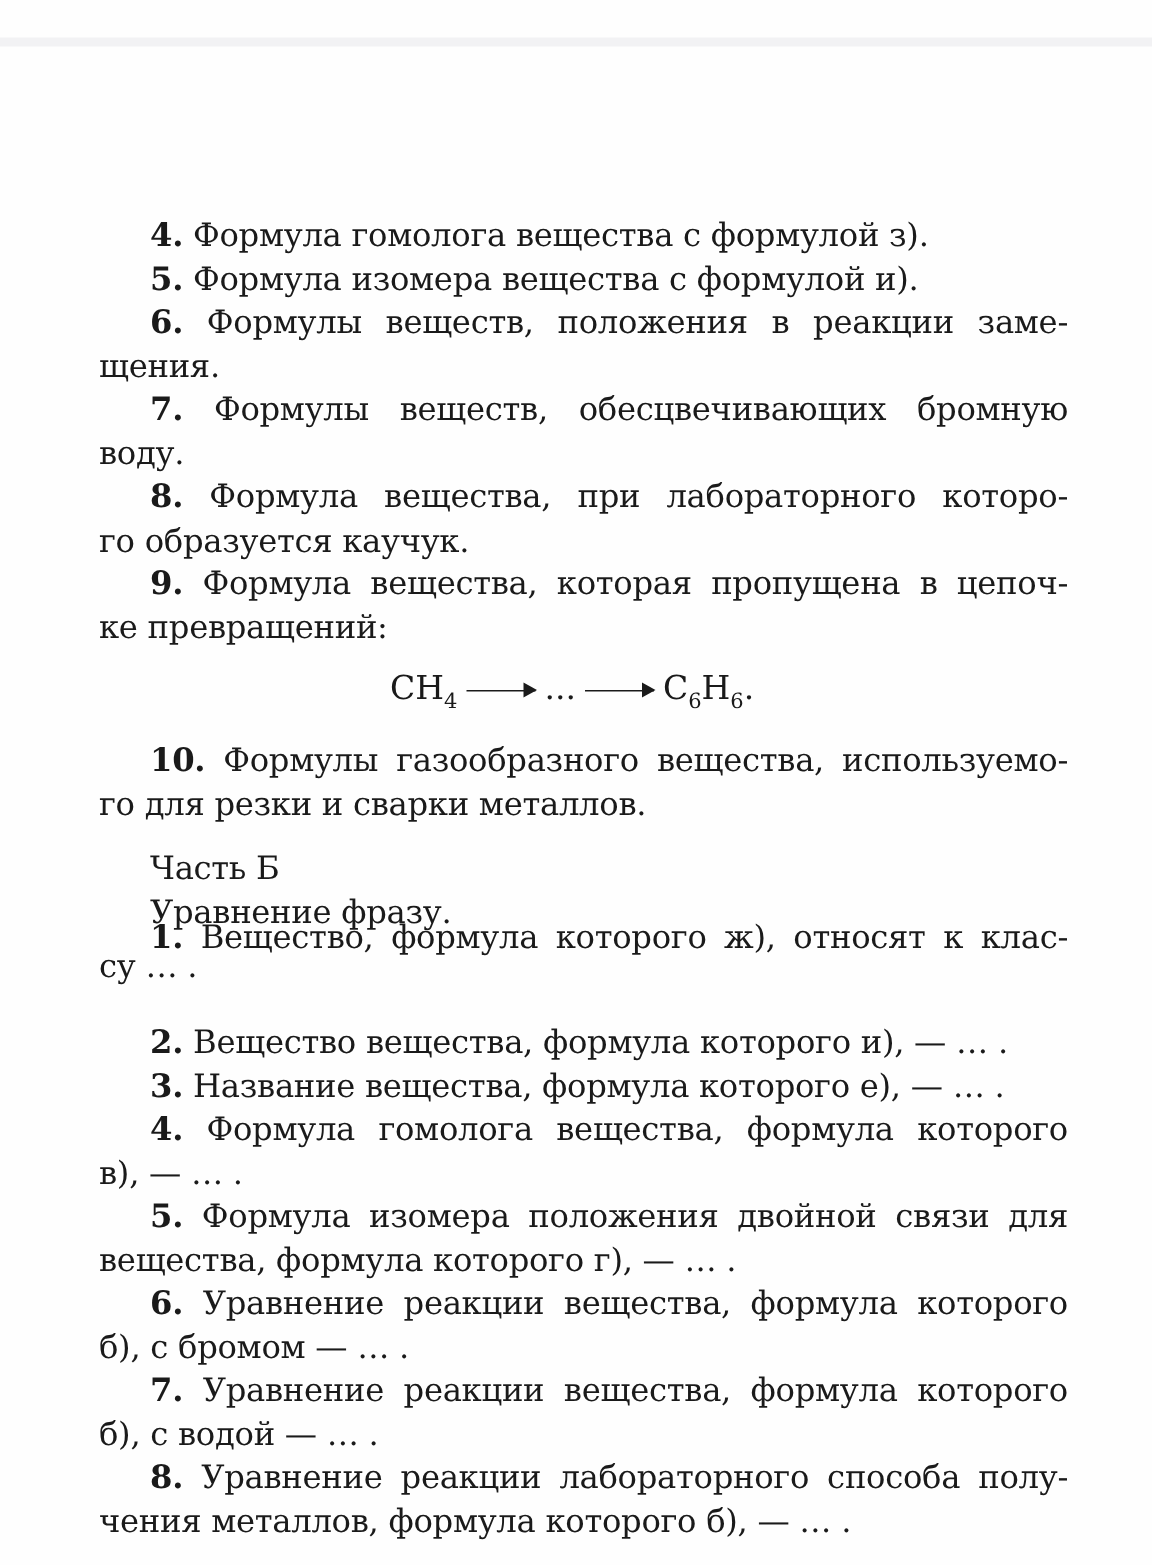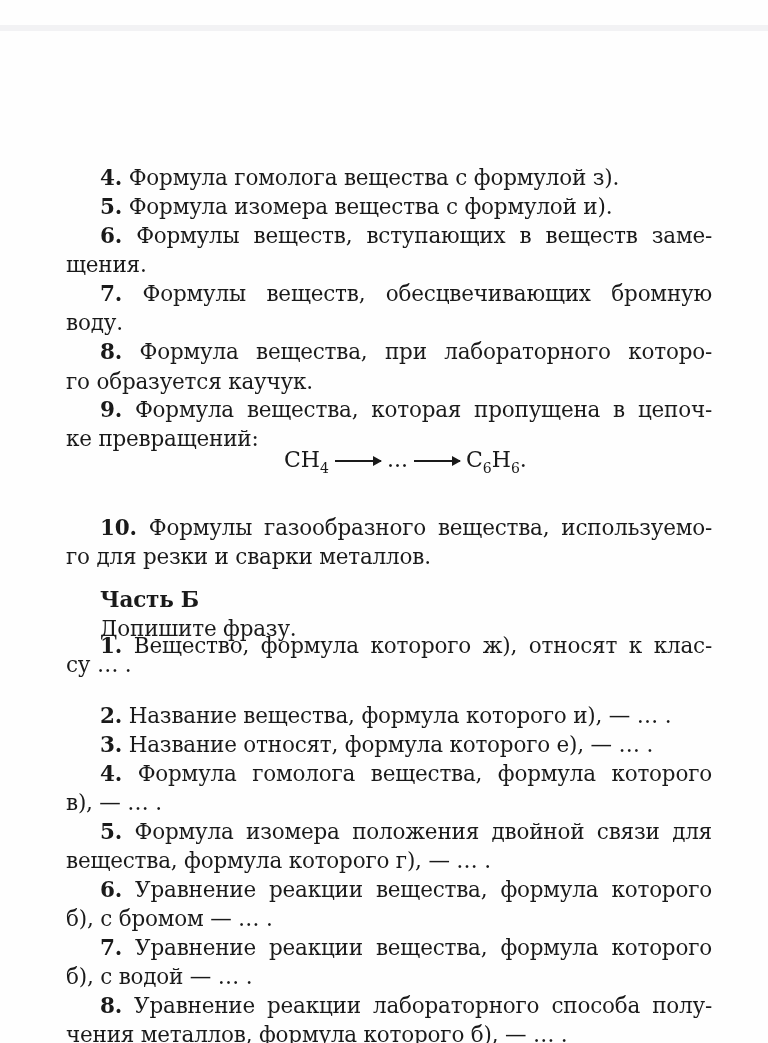--- a/index.html
+++ b/index.html
@@ -1,66 +1,66 @@
 <!DOCTYPE html>
 <html><head>
 <meta charset="utf-8">
 <style>
   html, body { margin: 0; padding: 0; background: #fefefe; }
   body { width: 768px; height: 1043px; position: relative; overflow: hidden;
          font-family: "DejaVu Serif", "Liberation Serif", serif; color: #1a1a1a; }
   .topbar { position: absolute; left: 0; top: 25px; width: 768px; height: 6px; background: #f2f2f4; }
   .page { position: absolute; left: 66px; top: 143px; width: 646px; }
-  .line { position: absolute; left: 0; font-size: 21.5px; line-height: 29px; white-space: nowrap; letter-spacing: -0.2px; margin-top: 20px; }
+  .line { position: absolute; left: 0; font-size: 21.5px; line-height: 29px; white-space: nowrap; letter-spacing: -0.2px; }
   .ind { left: 34px; }
   .justi { width: 612px; text-align: justify; text-align-last: justify; }
   .num { font-weight: bold; }
-  .formula { position: absolute; left: 194px; font-size: 22px; line-height: 30px; white-space: nowrap; margin-left: 24px; }
+  .formula { position: absolute; left: 194px; font-size: 22px; line-height: 30px; white-space: nowrap; }
   .formula sub { font-size: 14px; vertical-align: -6px; }
   .arrow { display: inline-block; width: 46px; height: 1.5px; background: #1a1a1a; position: relative; vertical-align: middle; margin: 0 6px; }
   .arrow::after { content: ""; position: absolute; right: -1px; top: -4.5px; border-left: 9px solid #1a1a1a; border-top: 5px solid transparent; border-bottom: 5px solid transparent; }
-  .heading { font-weight: bold; }
+  .heading { font-weight: normal; }
 </style>
 </head>
 <body>
 
 <div class="topbar"></div>
 
 <div class="page">
 
   <div class="line ind" style="top:0px"><span class="num">4.</span> <span>Формула гомолога вещества с формулой з).</span></div>
   <div class="line ind" style="top:29px"><span class="num">5.</span> <span>Формула изомера вещества с формулой и).</span></div>
 
-  <div class="line ind justi" style="top:58px"><span class="num">6.</span> <span>Формулы веществ, вступающих в веществ заме-</span></div>
+  <div class="line ind justi" style="top:58px"><span class="num">6.</span> <span>Формулы веществ, положения в реакции заме-</span></div>
   <div class="line" style="top:87px">щения.</div>
 
   <div class="line ind justi" style="top:116px"><span class="num">7.</span> <span>Формулы веществ, обесцвечивающих бромную</span></div>
   <div class="line" style="top:145px">воду.</div>
 
   <div class="line ind justi" style="top:174px"><span class="num">8.</span> <span>Формула вещества, при лабораторного которо-</span></div>
   <div class="line" style="top:204px">го образуется каучук.</div>
 
   <div class="line ind justi" style="top:232px"><span class="num">9.</span> <span>Формула вещества, которая пропущена в цепоч-</span></div>
   <div class="line" style="top:261px">ке превращений:</div>
 
   <div class="formula" style="top:302px">
     <span>CH</span><sub>4</sub><span class="arrow"></span><span>...</span><span class="arrow"></span><span>C</span><sub>6</sub><span>H</span><sub>6</sub><span>.</span>
   </div>
 
   <div class="line ind justi" style="top:350px"><span class="num">10.</span> <span>Формулы газообразного вещества, используемо-</span></div>
   <div class="line" style="top:379px">го для резки и сварки металлов.</div>
 
   <div class="line ind heading" style="top:422px">Часть Б</div>
-  <div class="line ind" style="top:451px">Допишите фразу.</div>
+  <div class="line ind" style="top:451px">Уравнение фразу.</div>
 
   <div class="line ind justi" style="top:468px"><span class="num">1.</span> <span>Вещество, формула которого ж), относят к клас-</span></div>
   <div class="line" style="top:487px">су … .</div>
 
-  <div class="line ind" style="top:538px"><span class="num">2.</span> <span>Название вещества, формула которого и), — … .</span></div>
-  <div class="line ind" style="top:567px"><span class="num">3.</span> <span>Название относят, формула которого е), — … .</span></div>
+  <div class="line ind" style="top:538px"><span class="num">2.</span> <span>Вещество вещества, формула которого и), — … .</span></div>
+  <div class="line ind" style="top:567px"><span class="num">3.</span> <span>Название вещества, формула которого е), — … .</span></div>
 
   <div class="line ind justi" style="top:596px"><span class="num">4.</span> <span>Формула гомолога вещества, формула которого</span></div>
   <div class="line" style="top:625px">в), — … .</div>
 
   <div class="line ind justi" style="top:654px"><span class="num">5.</span> <span>Формула изомера положения двойной связи для</span></div>
   <div class="line" style="top:683px">вещества, формула которого г), — … .</div>
 
   <div class="line ind justi" style="top:712px"><span class="num">6.</span> <span>Уравнение реакции вещества, формула которого</span></div>
   <div class="line" style="top:741px">б), с бромом — … .</div>
 

